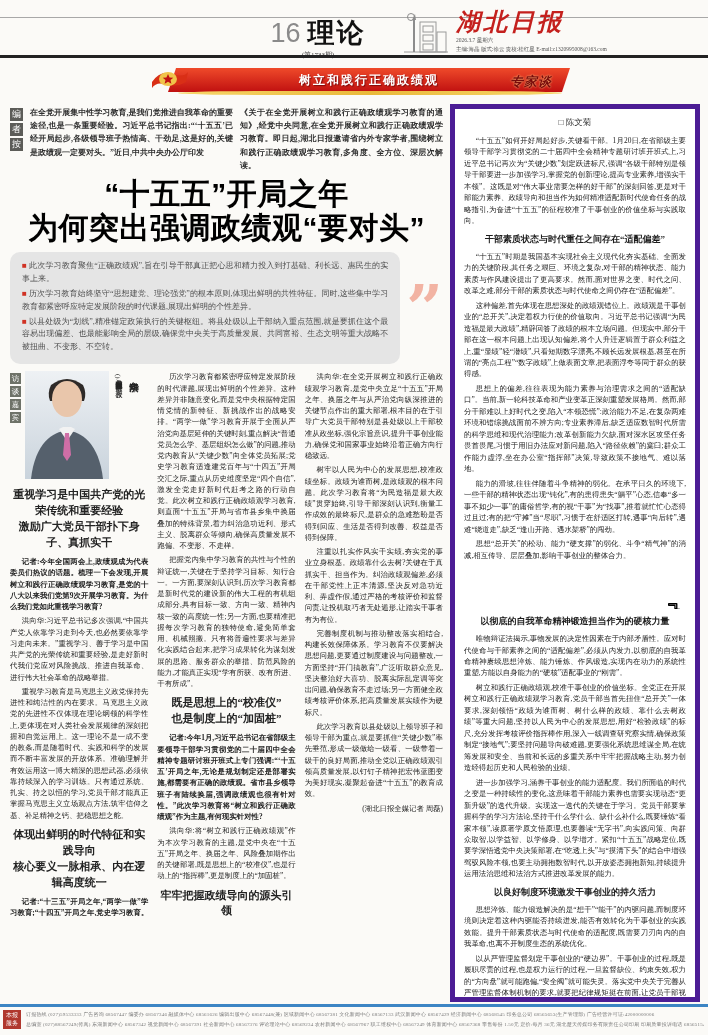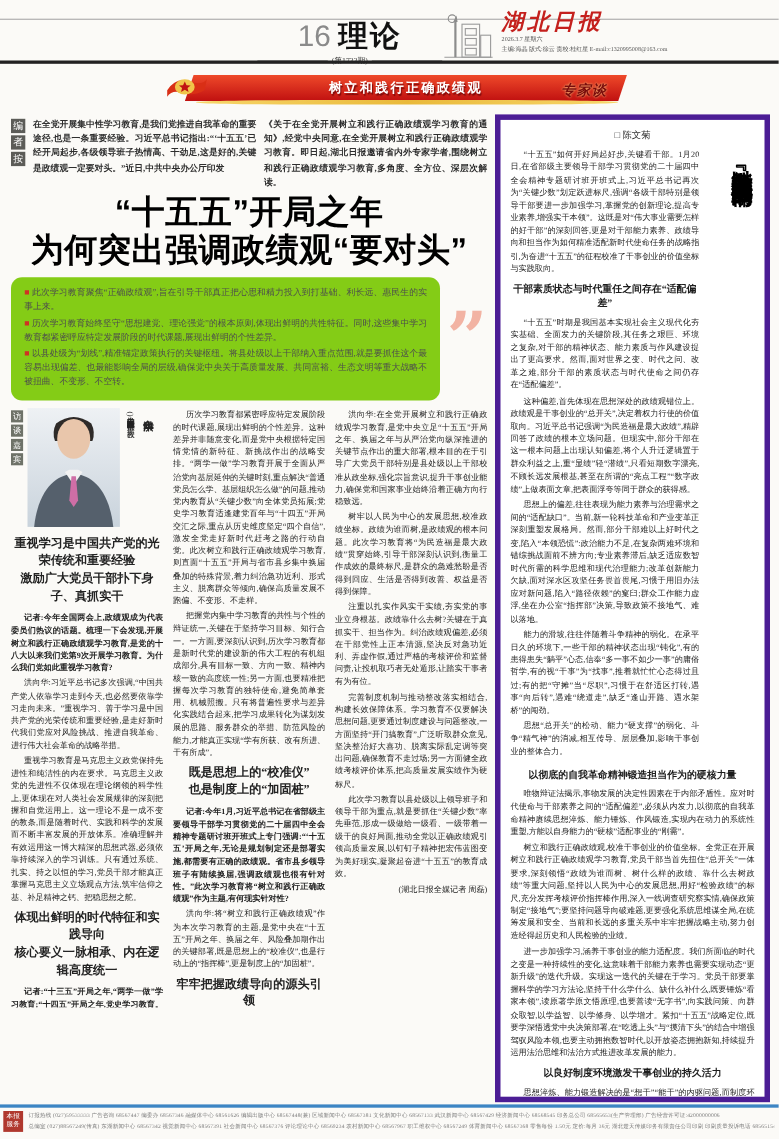--- a/index.html
+++ b/index.html
@@ -14,21 +14,21 @@
   .hdr-thick-rule{position:absolute;top:55px;left:0;right:0;height:3px;background:#222;}
   .hdr-center{position:absolute;left:234px;top:20px;width:168px;text-align:center;}
   .hdr-title{font-size:27px;line-height:1;white-space:nowrap;}
   .hdr-title .num{color:#8a8a8a;font-family:"Liberation Sans","DejaVu Sans",sans-serif;}
   .hdr-title .sec{color:#111;font-weight:bold;letter-spacing:2px;}
   .issue-row{display:flex;align-items:center;gap:4px;margin-top:3px;}
   .issue-row .ln{flex:1;height:1px;background:#555;}
   .issue-row .issue{font-size:7px;color:#333;white-space:nowrap;}
   .hdr-building{position:absolute;left:402px;top:12px;}
   .masthead{position:absolute;left:456px;top:10px;}
-  .masthead-name{color:#c4201d;font-size:20px;font-weight:bold;font-style:italic;letter-spacing:3px;line-height:1;}
+  .masthead-name{color:#c4201d;font-size:24px;font-weight:bold;font-style:italic;letter-spacing:3px;line-height:1;}
   .masthead-info{font-size:5.5px;color:#555;line-height:1.6;margin-top:2px;white-space:nowrap;}
   
   .banner{position:absolute;top:66px;left:150px;width:420px;height:32px;}
   .banner-band{position:absolute;left:18px;right:0;top:2px;height:24px;
     background:linear-gradient(180deg,#ef4a2a,#c01010);
     clip-path:polygon(2% 0,100% 0,98% 100%,0 100%);
     display:flex;align-items:center;justify-content:center;}
   .banner-gold{position:absolute;left:28px;right:8px;top:25px;height:4px;border-radius:50%/100%;
     background:linear-gradient(90deg,#f7d66a,#e9b93a,#f7d66a);}
   .banner-title{color:#fff;font-weight:bold;font-size:12px;letter-spacing:2px;
@@ -42,42 +42,42 @@
   
   .editor-note{display:flex;gap:7px;margin:2px 0 2px;}
   .seal-col{display:flex;flex-direction:column;gap:2px;padding-top:2px;}
   .seal{width:13px;height:13px;background:#5c5c58;color:#fff;font-size:9px;line-height:13px;text-align:center;}
   .en-col{flex:1;font-size:8px;line-height:1.65;text-align:justify;font-weight:600;color:#2e2e2e;}
   
   .headline{text-align:center;font-family:"Liberation Sans","DejaVu Sans",sans-serif;
     font-weight:900;font-size:30px;line-height:1.13;letter-spacing:0.5px;color:#000;margin:5px 0 7px;}
   
   .summary-wrap{display:flex;align-items:center;}
-  .summary-box{background:#84cc16;border-radius:10px;padding:8px 12px;width:372px;}
+  .summary-box{background:#e5e5e5;border-radius:10px;padding:8px 12px;width:372px;}
   .summary-box p{margin:0 0 2px;font-size:8px;line-height:1.62;text-align:justify;color:#4d4d4d;}
   .summary-box p::before{content:"■ ";color:#d03224;}
   .quote-mark{font-size:64px;font-weight:bold;color:#f2b3a3;line-height:0.4;margin-left:6px;font-family:"DejaVu Serif",serif;}
   
   .body-columns{display:flex;gap:9px;margin-top:7px;height:545px;overflow:hidden;}
   .bcol{flex:1;min-width:0;font-size:7.4px;line-height:1.52;text-align:justify;color:#232323;}
   .blk{margin:0 0 3px;}
   .blk-p,.blk-q,.blk-a{text-indent:1.6em;}
   .blk-q{font-weight:bold;}
   .blk-sub{font-weight:bold;font-size:11px;text-align:center;white-space:pre-line;margin:6px 0 5px;line-height:1.45;text-indent:0;}
   .blk-credit{font-weight:normal;text-align:right;text-indent:0;}
   
   .interviewee{display:flex;gap:4px;margin-bottom:6px;height:110px;}
   .seal2{width:11px;height:11px;background:#6e7268;color:#fff;font-size:7.5px;line-height:11px;text-align:center;}
   .iv-photo{width:84px;height:108px;background:linear-gradient(#eef1f4,#c9d3dc);flex:none;}
   .iv-cred{writing-mode:vertical-rl;font-size:7px;line-height:1.35;padding-top:3px;color:#222;}
   .iv-name{writing-mode:vertical-rl;font-size:9.5px;font-weight:bold;padding-top:3px;}
   
   .side-article{flex:1;border:5px solid #4c1d95;background:#fff;padding:6px 9px;overflow:hidden;}
   .byline{text-align:center;font-size:8.5px;color:#333;margin:2px 0 6px;}
-  .side-top{display:flex;gap:24px;}
+  .side-top{display:flex;gap:24px;flex-direction:column;}
   .side-top-text{flex:1;min-width:0;font-size:7.4px;line-height:1.55;text-align:justify;}
   .vtitle{writing-mode:vertical-rl;font-size:19.5px;font-weight:bold;letter-spacing:1px;line-height:1.35;
     color:#000;margin-top:4px;max-height:360px;overflow:hidden;flex:none;}
   .side-bottom{font-size:7.4px;line-height:1.55;text-align:justify;margin-top:1px;}
   .side-bottom .blk-sub,.side-top-text .blk-sub{font-size:9px;}
   
   .footer{position:absolute;left:0;right:0;bottom:0;height:31px;}
   .footer-rule{height:3px;background:#3c85c4;}
   .footer-content{display:flex;gap:5px;padding:3px 4px 0 3px;align-items:flex-start;}
   .service-box{background:#b0382e;color:#fff;font-size:6px;line-height:1.25;padding:2px 3px;

